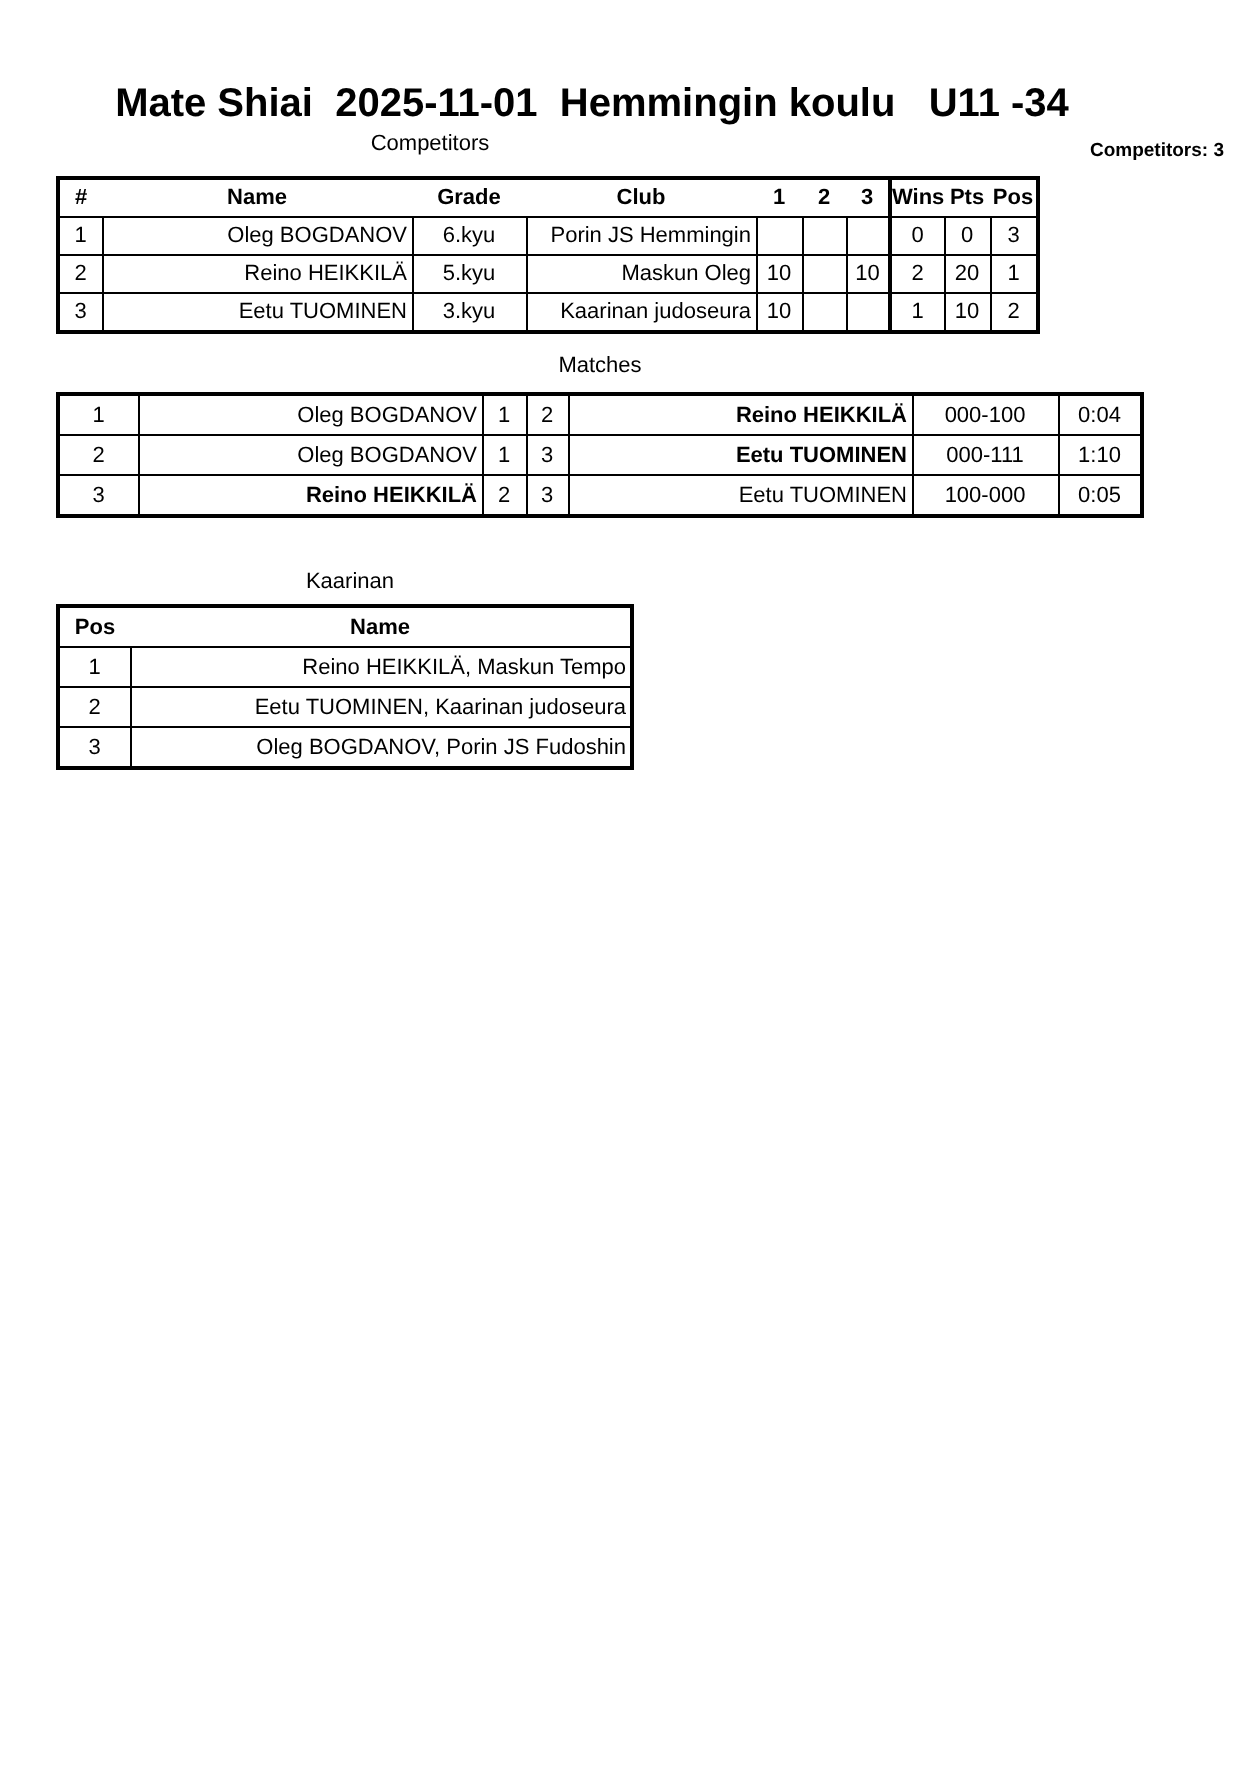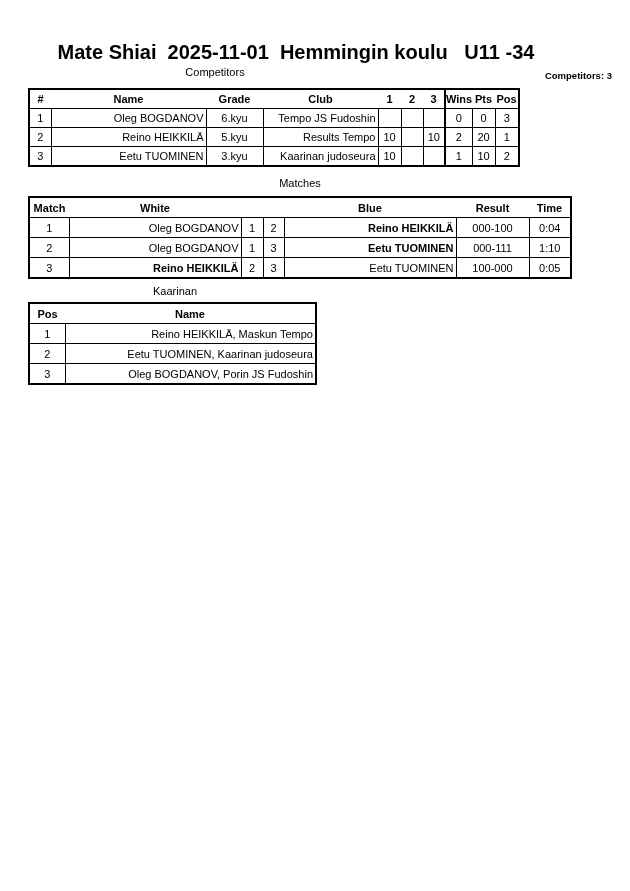--- a/index.html
+++ b/index.html
@@ -69,33 +69,33 @@
     <th>2</th>
     <th>3</th>
     <th class="thickL">Wins</th>
     <th>Pts</th>
     <th>Pos</th>
   </tr>
   <tr>
     <td>1</td>
     <td class="lft">Oleg BOGDANOV</td>
     <td>6.kyu</td>
-    <td class="lft">Tempo JS Fudoshin</td>
+    <td class="lft">Porin JS Hemmingin</td>
     <td></td>
     <td></td>
     <td></td>
     <td class="thickL">0</td>
     <td>0</td>
     <td>3</td>
   </tr>
   <tr>
     <td>2</td>
     <td class="lft">Reino HEIKKILÄ</td>
     <td>5.kyu</td>
-    <td class="lft">Results Tempo</td>
+    <td class="lft">Maskun Oleg</td>
     <td>10</td>
     <td></td>
     <td>10</td>
     <td class="thickL">2</td>
     <td>20</td>
     <td>1</td>
   </tr>
   <tr>
     <td>3</td>
     <td class="lft">Eetu TUOMINEN</td>
@@ -117,29 +117,20 @@
   <colgroup>
     <col style="width:40px">
       <col style="width:172px">
       <col style="width:22px">
       <col style="width:21px">
     <col style="width:172px">
       <col style="width:73px">
       <col style="width:42px">
   </colgroup>
   <tbody>
-      <tr>
-    <th>Match</th>
-    <th>White</th>
-    <th></th>
-    <th></th>
-    <th>Blue</th>
-    <th>Result</th>
-    <th>Time</th>
-  </tr>
   <tr>
     <td>1</td>
     <td class="lft">Oleg BOGDANOV</td>
     <td>1</td>
     <td>2</td>
     <td class="lft bold">Reino HEIKKILÄ</td>
     <td>000-100</td>
     <td>0:04</td>
   </tr>
   <tr>

